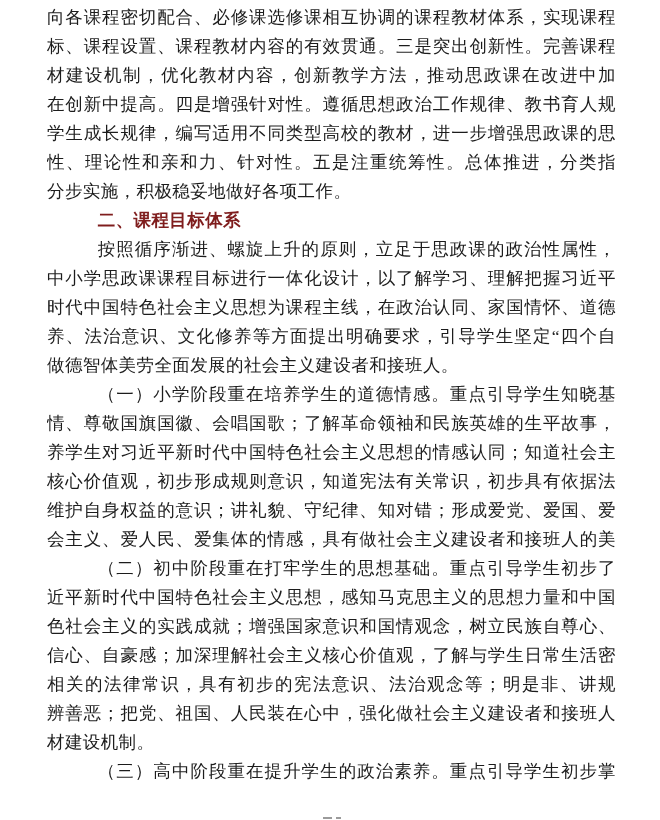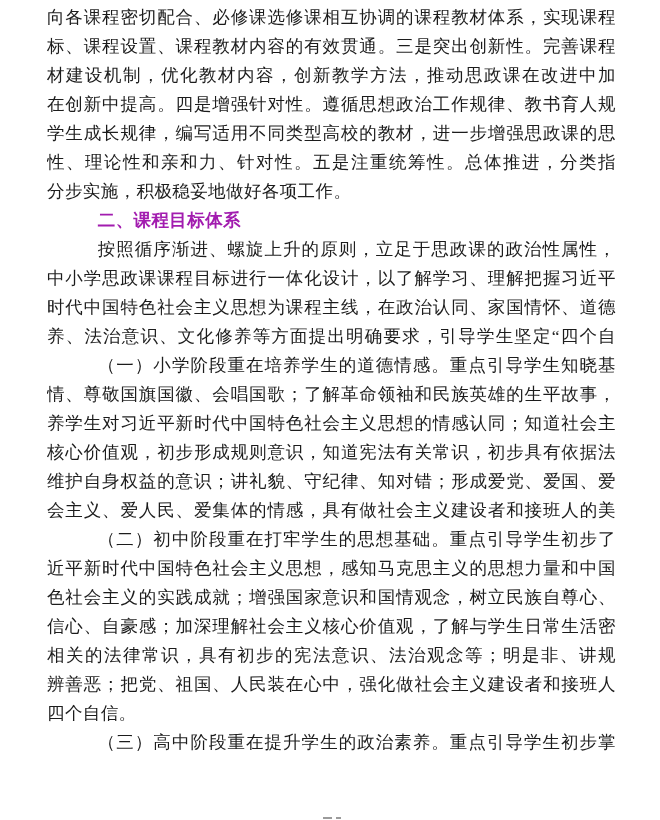--- a/index.html
+++ b/index.html
@@ -33,21 +33,21 @@
   }
   .line.body-end {
     text-align: center;
     text-align-last: left;
   }
   .line.heading {
     font-family: "Liberation Sans", "DejaVu Sans", sans-serif;
     font-weight: bold;
     text-align: left;
     text-align-last: left;
-    color: #a21caf;
+    color: #7f1d1d;
   }
   .line.indent {
     text-indent: 2.9em;
   }
   
   .page-number-partial {
     position: absolute;
     bottom: 0;
     left: 320px;
     width: 30px;
@@ -72,33 +72,34 @@
       <div class="line body-full">材建设机制，优化教材内容，创新教学方法，推动思政课在改进中加强、</div>
       <div class="line body-full">在创新中提高。四是增强针对性。遵循思想政治工作规律、教书育人规律、</div>
       <div class="line body-full">学生成长规律，编写适用不同类型高校的教材，进一步增强思政课的思想</div>
       <div class="line body-full">性、理论性和亲和力、针对性。五是注重统筹性。总体推进，分类指导，</div>
       <div class="line body-end">分步实施，积极稳妥地做好各项工作。</div>
       <div class="line heading indent">二、课程目标体系</div>
       <div class="line body-full indent">按照循序渐进、螺旋上升的原则，立足于思政课的政治性属性，对大</div>
       <div class="line body-full">中小学思政课课程目标进行一体化设计，以了解学习、理解把握习近平新</div>
       <div class="line body-full">时代中国特色社会主义思想为课程主线，在政治认同、家国情怀、道德修</div>
       <div class="line body-full">养、法治意识、文化修养等方面提出明确要求，引导学生坚定“四个自信”，</div>
+      <div class="line body-end">做德智体美劳全面发展的社会主义建设者和接班人。</div>
       <div class="line body-full indent">（一）小学阶段重在培养学生的道德情感。重点引导学生知晓基本国</div>
       <div class="line body-full">情、尊敬国旗国徽、会唱国歌；了解革命领袖和民族英雄的生平故事，培</div>
       <div class="line body-full">养学生对习近平新时代中国特色社会主义思想的情感认同；知道社会主义</div>
       <div class="line body-full">核心价值观，初步形成规则意识，知道宪法有关常识，初步具有依据法律</div>
       <div class="line body-full">维护自身权益的意识；讲礼貌、守纪律、知对错；形成爱党、爱国、爱社</div>
       <div class="line body-full">会主义、爱人民、爱集体的情感，具有做社会主义建设者和接班人的美好</div>
       <div class="line body-full indent">（二）初中阶段重在打牢学生的思想基础。重点引导学生初步了解习</div>
       <div class="line body-full">近平新时代中国特色社会主义思想，感知马克思主义的思想力量和中国特</div>
       <div class="line body-full">色社会主义的实践成就；增强国家意识和国情观念，树立民族自尊心、自</div>
       <div class="line body-full">信心、自豪感；加深理解社会主义核心价值观，了解与学生日常生活密切</div>
       <div class="line body-full">相关的法律常识，具有初步的宪法意识、法治观念等；明是非、讲规则、</div>
       <div class="line body-full">辨善恶；把党、祖国、人民装在心中，强化做社会主义建设者和接班人的</div>
-      <div class="line body-end">四个自信。</div>
+      <div class="line body-end">材建设机制。</div>
       <div class="line body-full indent">（三）高中阶段重在提升学生的政治素养。重点引导学生初步掌握马</div>
     </div>
 
   <div class="page-number-partial">
     <div class="dash dash-long"></div>
     <div class="dash dash-short"></div>
   </div>
 </div>
 
 </body></html>

